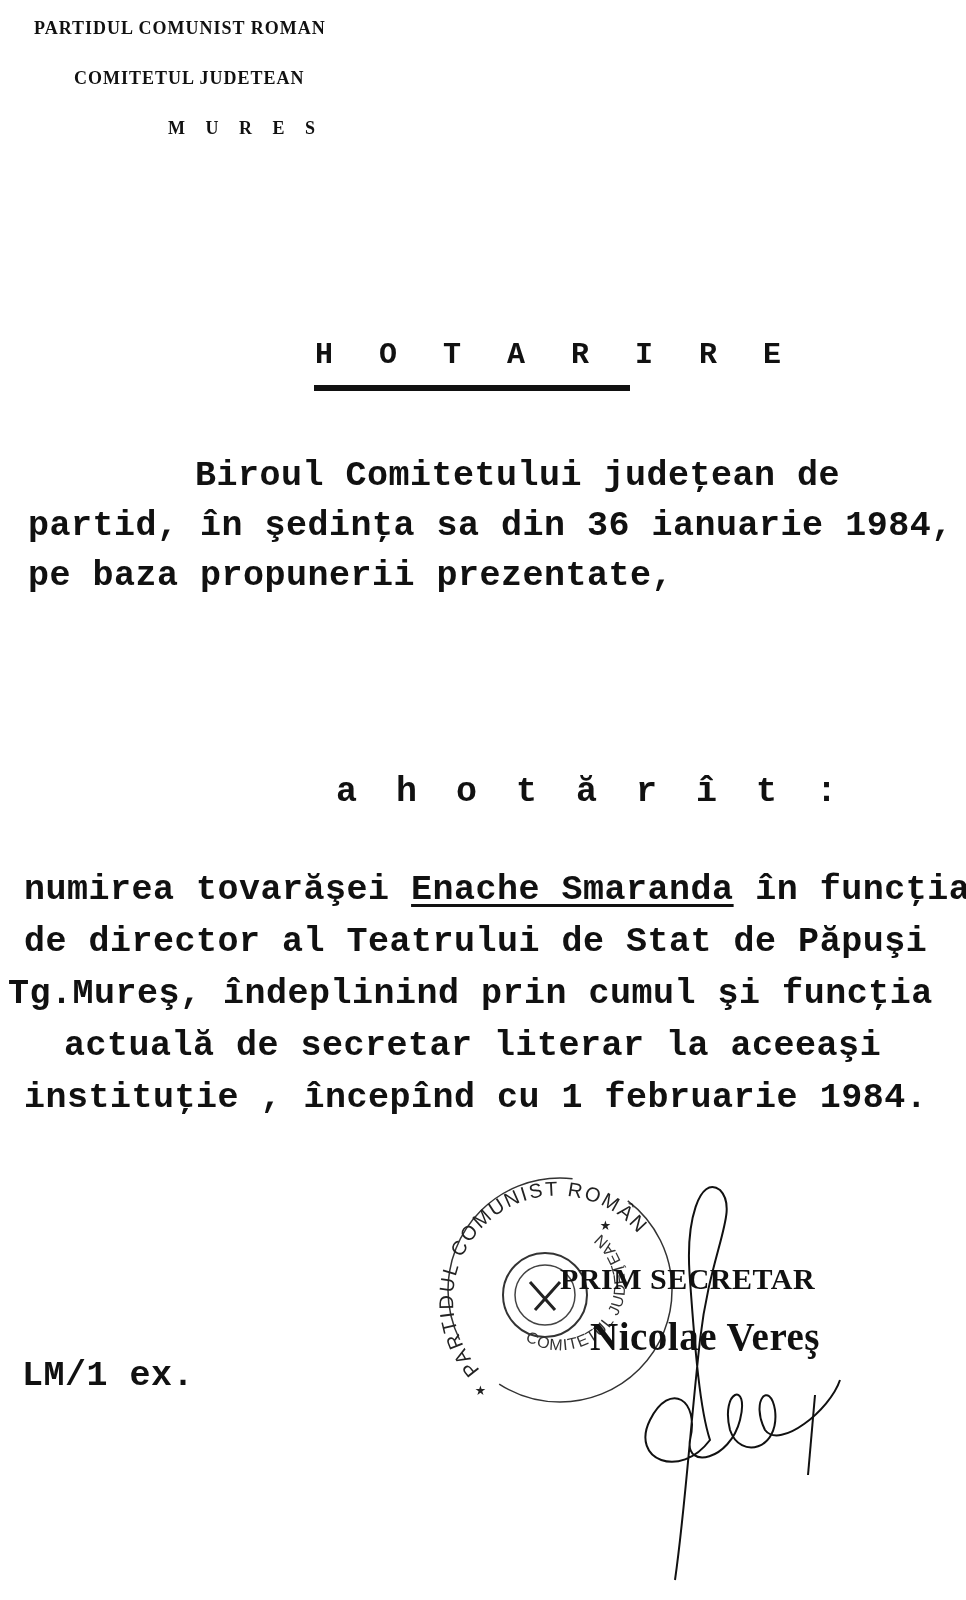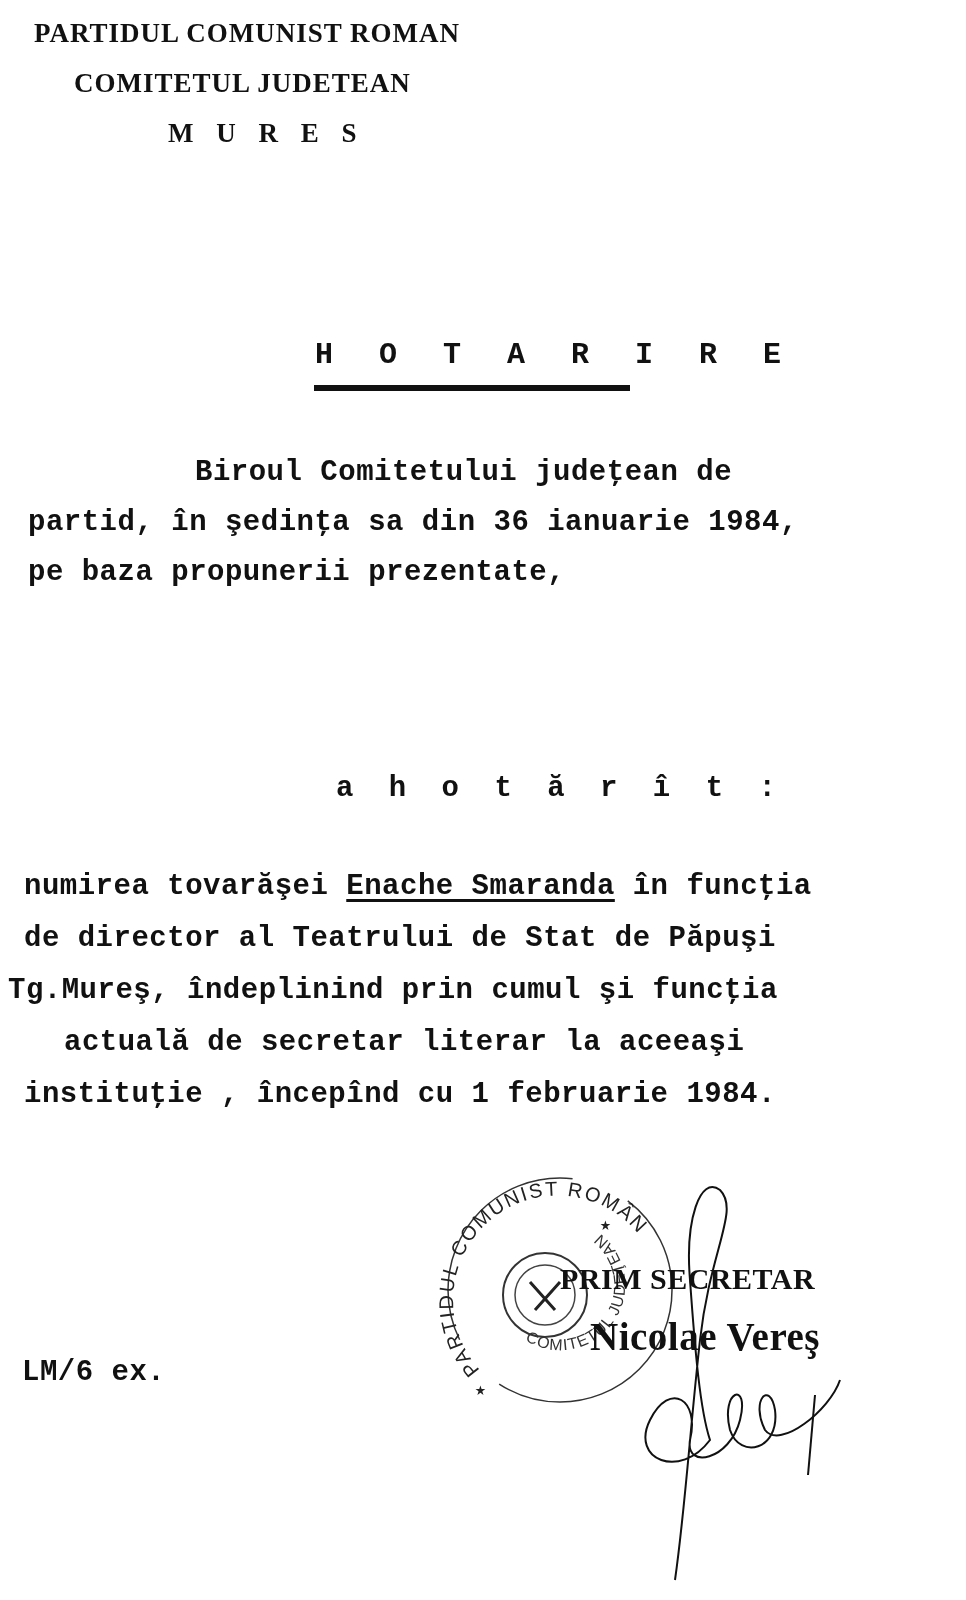--- a/index.html
+++ b/index.html
@@ -1,20 +1,20 @@
 <!DOCTYPE html>
 <html><head>
 <meta charset="utf-8">
 <style>
   html,body{margin:0;padding:0;background:#fff;}
   body{width:966px;height:1600px;position:relative;overflow:hidden;
        font-family:"Liberation Mono","DejaVu Sans Mono",monospace;color:#111;}
   .t{position:absolute;white-space:pre;font-weight:bold;}
-  .hdr{font-family:"Liberation Serif","DejaVu Serif",serif;font-size:27px;letter-spacing:1px;}
-  .body{font-size:29px;letter-spacing:0.5px;}
+  .hdr{font-family:"Liberation Serif","DejaVu Serif",serif;font-size:18px;letter-spacing:1px;}
+  .body{font-size:35px;letter-spacing:0.5px;}
   .title{font-size:30px;letter-spacing:14px;}
   .ul{text-decoration:underline;text-decoration-thickness:3px;text-underline-offset:5px;}
   .rule{position:absolute;background:#111;}
 </style>
 </head>
 <body>
 
 <div>
   <div class="t hdr" style="left:34px;top:18px;">PARTIDUL COMUNIST ROMAN</div>
   <div class="t hdr" style="left:74px;top:68px;">COMITETUL JUDETEAN</div>
@@ -64,13 +64,13 @@
   <div class="t body" style="left:590px;top:1314px;font-family:'Liberation Serif',serif;font-size:39px;">Nicolae Vereş</div>
 </div>
 
 <svg style="position:absolute;left:590px;top:1180px;" width="260" height="420" viewBox="0 0 260 420">
   <path d="M 85 400 C 95 330, 100 250, 110 160 C 120 70, 150 30, 130 10 C 110 -5, 95 40, 100 100 C 105 170, 110 230, 120 260
            C 90 300, 40 280, 60 240 C 80 200, 110 220, 100 260 C 95 290, 140 280, 150 240 C 160 200, 130 210, 140 250
            C 150 280, 190 270, 185 230 C 180 200, 160 220, 175 250 C 190 270, 240 230, 250 200" fill="none" stroke="#111" stroke-width="2"></path>
   <path d="M 225 215 L 218 295" stroke="#111" stroke-width="2" fill="none"></path>
 </svg>
 
-<div class="t body" style="left:22px;top:1356px;">LM/6 ex.</div>
+<div class="t body" style="left:22px;top:1356px;">LM/1 ex.</div>
 
 </body></html>

